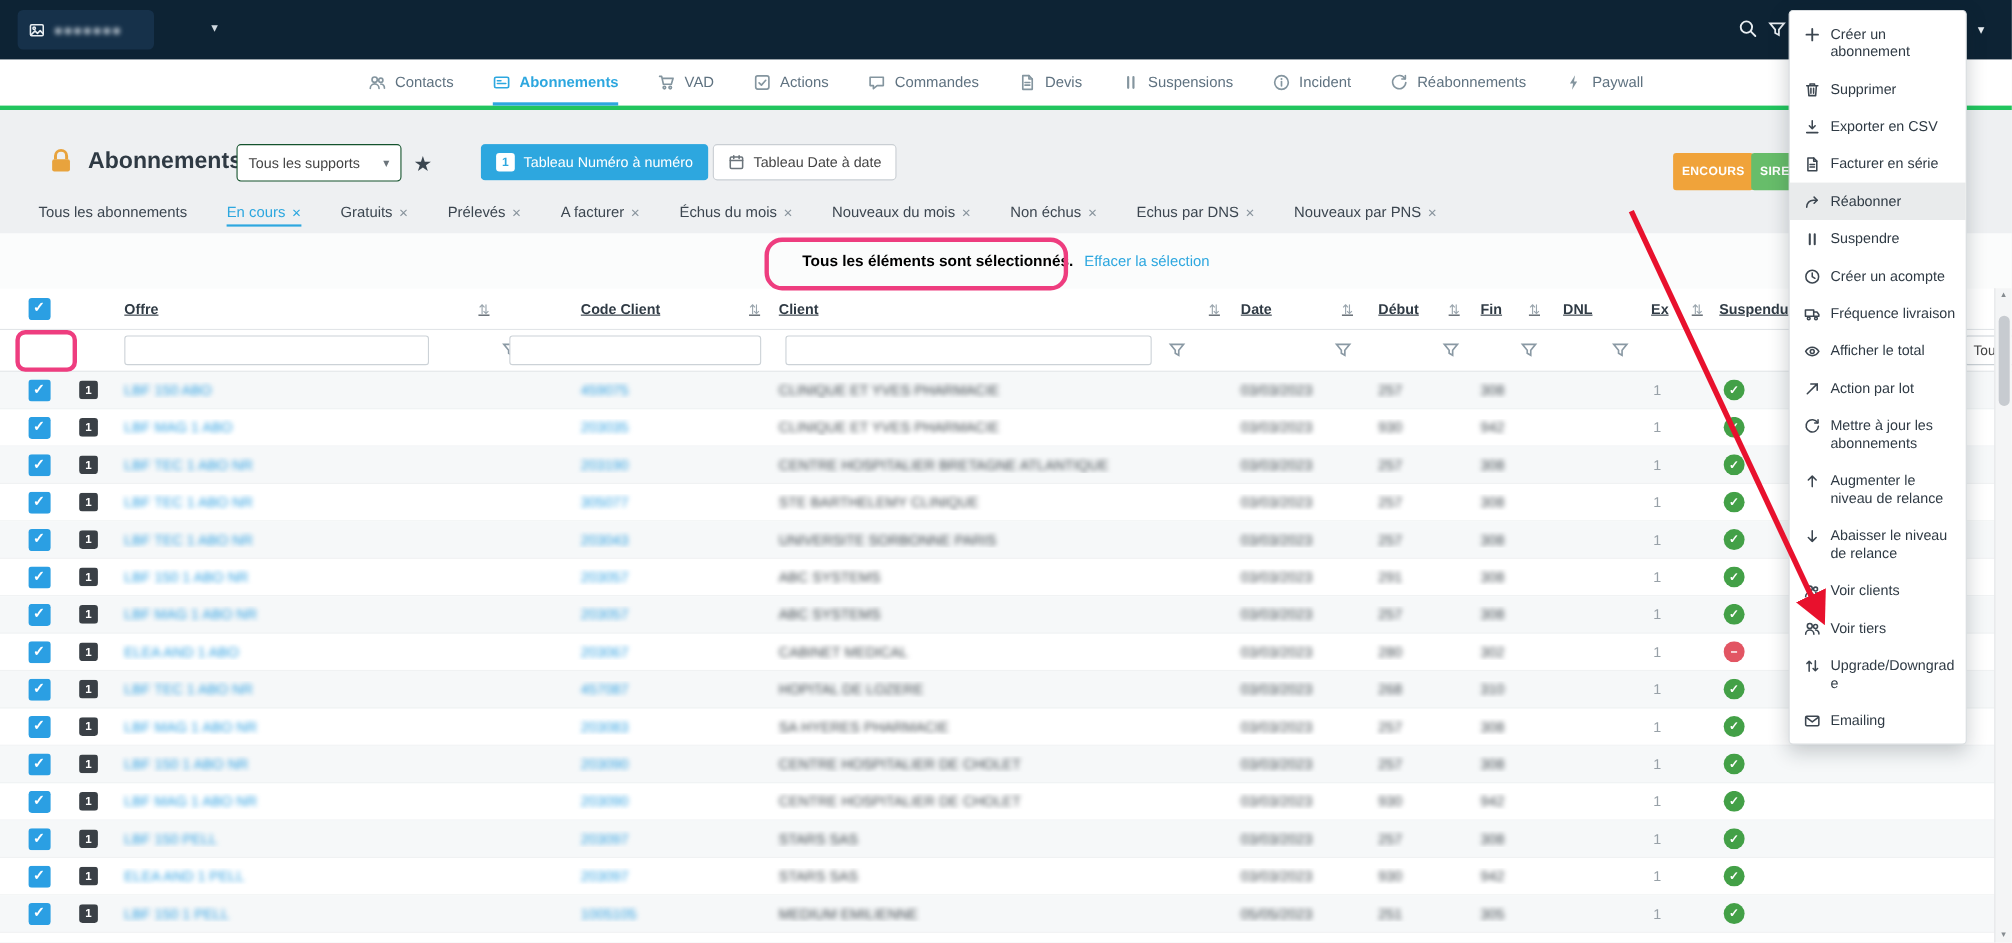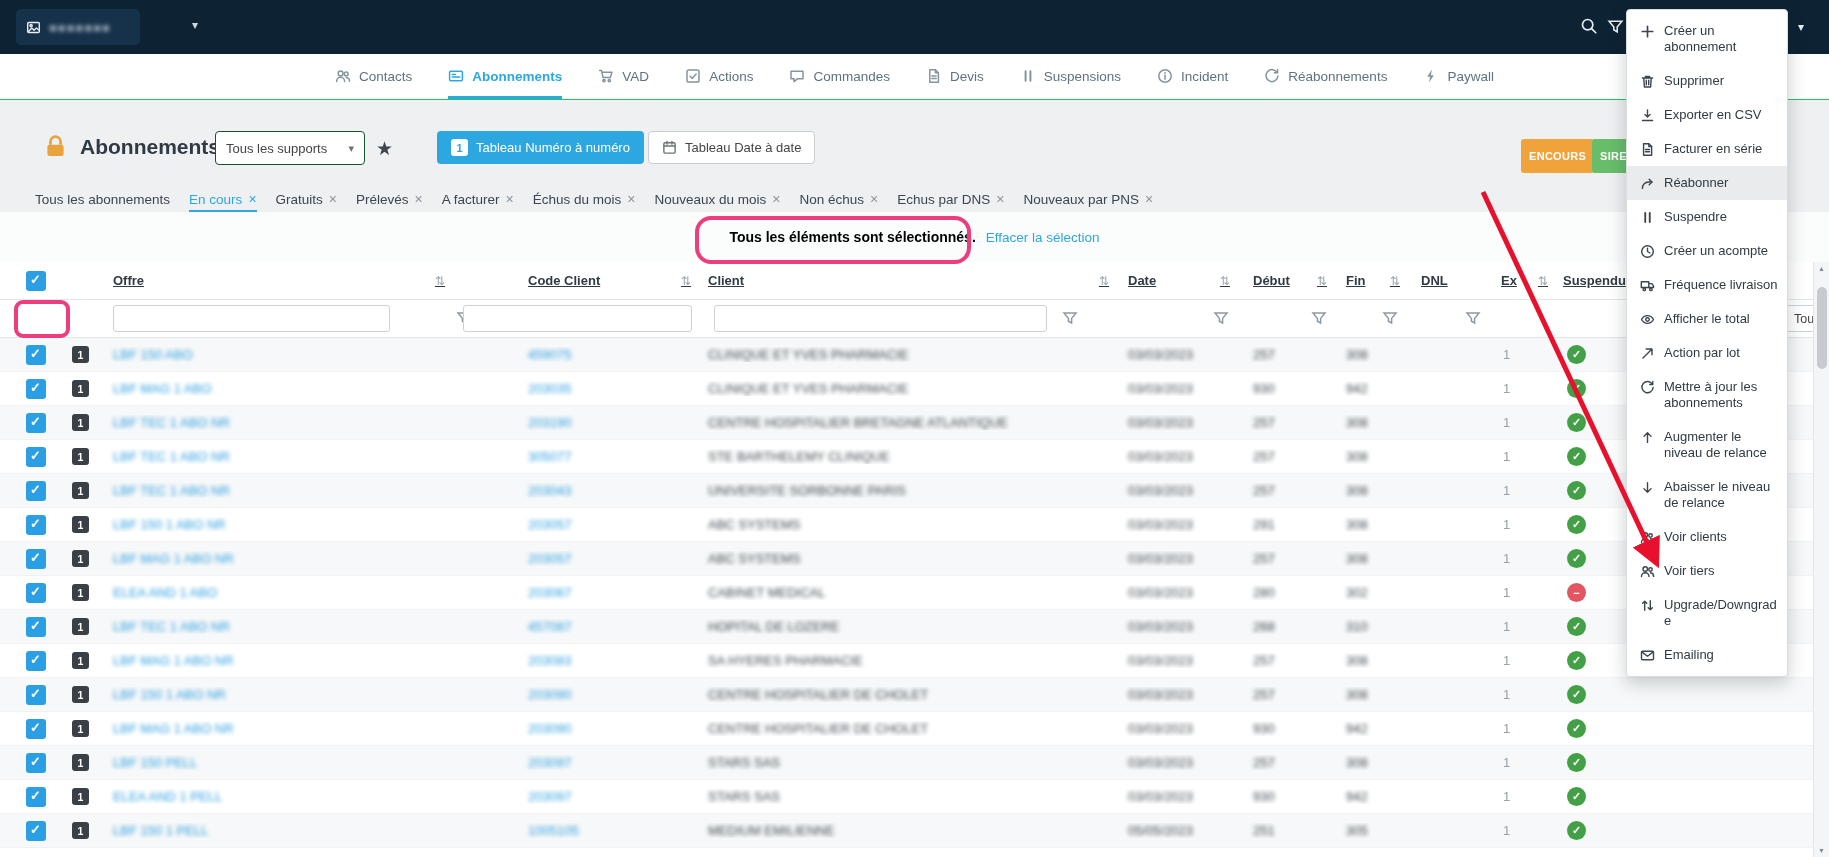--- a/index.html
+++ b/index.html
@@ -16,21 +16,21 @@
   .brand{position:absolute;left:16px;top:9px;width:124px;height:36px;background:#16314a;border-radius:5px;display:flex;align-items:center;gap:8px;padding:0 10px;cursor:pointer;}
   .brand-text{color:#d9e1e8;font-size:13px;font-weight:bold;filter:blur(2.4px);letter-spacing:1px;}
   .brand-caret{position:absolute;left:192px;top:18px;color:#cfd8df;font-size:12px;cursor:pointer;}
   .main-nav{position:absolute;left:580px;top:0;height:54px;display:flex;align-items:center;gap:30px;}
   .nav-item{color:#f2f5f7;font-size:14px;text-decoration:none;cursor:pointer;white-space:nowrap;}
   .nav-search{position:absolute;left:1580px;top:17px;cursor:pointer;}
   .nav-funnel{position:absolute;left:1607px;top:18px;cursor:pointer;width:17px;height:17px;color:#e9eef2;}
   .nav-caret-right{position:absolute;left:1798px;top:20px;color:#e9eef2;font-size:12px;cursor:pointer;}
 
   
-  .tabbar{position:absolute;top:54px;left:0;width:100%;height:46px;background:#fff;border-bottom:1px solid #22c55e;display:flex;justify-content:center;align-items:stretch;gap:36px;z-index:4;}
+  .tabbar{position:absolute;top:54px;left:0;width:100%;height:46px;background:#fff;border-bottom:4px solid #22c55e;display:flex;justify-content:center;align-items:stretch;gap:36px;z-index:4;}
   .tab{display:flex;align-items:center;gap:8px;font-size:13.5px;color:#5f7280;cursor:pointer;border-bottom:3px solid transparent;padding-top:2px;}
   .tab .tab-ic{color:#84959f;}
   .tab.active{color:#2da7df;border-bottom-color:#2da7df;font-weight:bold;}
   .tab.active .tab-ic{color:#2da7df;}
 
   
   .lock-badge{position:absolute;left:42px;top:133px;width:27px;height:27px;color:#e8a33d;}
   .page-title{position:absolute;left:80px;top:135px;font-size:21px;font-weight:bold;color:#2f3a44;}
   .supports-select{position:absolute;left:215px;top:131px;width:150px;height:34px;background:#fff;border:1px solid #14532d;border-radius:4px;display:flex;align-items:center;padding:0 10px;font-size:13px;color:#444;cursor:pointer;}
   .supports-select .caret{margin-left:auto;color:#6b747b;font-size:11px;}
@@ -38,21 +38,21 @@
   .btn{height:33px;border-radius:4px;display:flex;align-items:center;gap:8px;padding:0 13px;font-size:13px;cursor:pointer;white-space:nowrap;border:1px solid transparent;}
   .btn-blue{position:absolute;left:437px;top:131px;background:#2da7df;color:#fff;}
   .btn-blue .numicon{width:17px;height:17px;background:#fff;color:#2da7df;border-radius:3px;font-size:11px;font-weight:bold;display:flex;align-items:center;justify-content:center;}
   .btn-white{position:absolute;left:648px;top:131px;background:#fff;border-color:#c9ced3;color:#444;}
   .btn-white .ic{width:15px;height:15px;color:#6b747b;}
   .badge{position:absolute;top:139px;height:34px;border-radius:3px;color:#fff;font-size:11px;font-weight:bold;display:flex;align-items:center;padding:0 8px;letter-spacing:.3px;}
   .badge-encours{left:1521px;background:#f0a33a;}
   .badge-siren{left:1592px;background:#67bd6a;}
 
   
-  .chips{position:absolute;top:178px;left:0;right:0;height:34px;display:flex;align-items:flex-end;gap:19px;padding-left:35px;font-size:13.5px;color:#3c4650;}
+  .chips{position:absolute;top:178px;left:0;right:0;height:34px;display:flex;align-items:center;gap:36px;padding-left:35px;font-size:13.5px;color:#3c4650;}
   .chip{display:flex;align-items:center;gap:6px;cursor:pointer;padding-bottom:3px;border-bottom:2px solid transparent;white-space:nowrap;}
   .chip .chip-x{color:#8a959e;font-size:14px;}
   .chip.active{color:#2da7df;border-bottom-color:#2da7df;}
   .chip.active .chip-x{color:#2da7df;}
 
   
   .banner{position:absolute;top:212px;left:0;right:0;height:50px;background:#fbfcfc;display:flex;align-items:center;justify-content:center;gap:10px;}
   .banner-msg{font-weight:bold;font-size:14px;color:#000000;}
   .banner-link{color:#2da7df;font-size:13.5px;text-decoration:none;cursor:pointer;}
 

